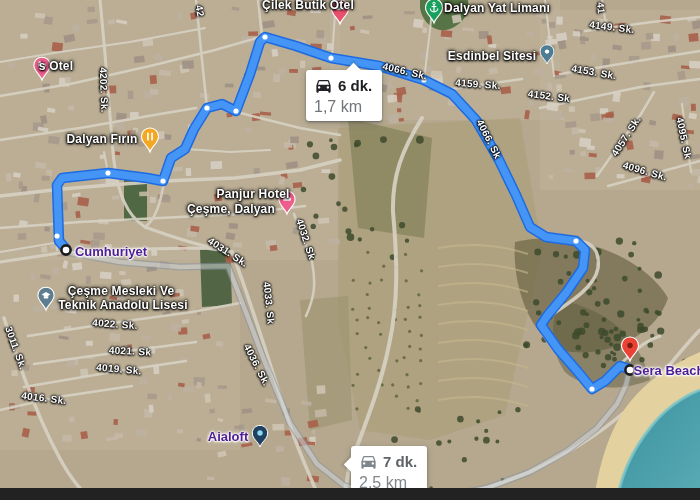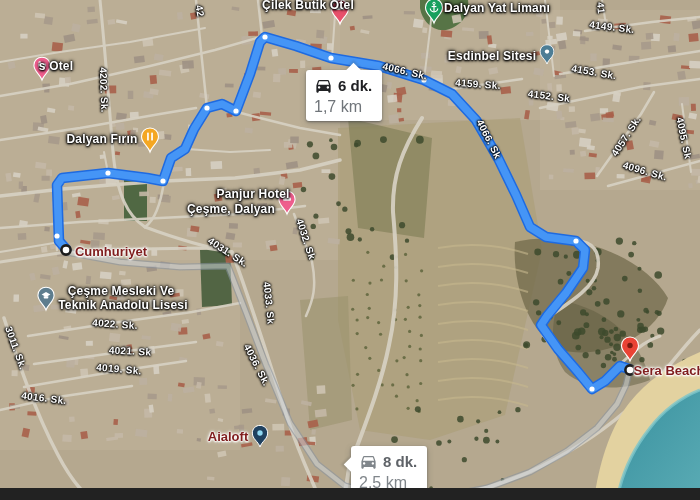--- a/index.html
+++ b/index.html
@@ -5,21 +5,21 @@
   html,body{margin:0;padding:0;background:#222;}
   #app{position:relative;width:700px;height:488px;overflow:hidden;
        font-family:"Liberation Sans",sans-serif;background:#b5a88f;cursor:grab;}
   #gfx{position:absolute;left:0;top:0;z-index:1;}
   #labels{position:absolute;left:0;top:0;width:700px;height:500px;z-index:5;}
   .map-label{position:absolute;white-space:nowrap;font-weight:700;}
   .map-label.street{font-size:10px;color:#fff;letter-spacing:.3px;
      text-shadow:0 0 2px #000,0 0 2px #000,0 0 3px #000,0 1px 2px #000;}
   .map-label.poi{font-size:12px;color:#fff;letter-spacing:.2px;
      text-shadow:0 0 2px #000,0 0 3px #000,0 1px 2px rgba(0,0,0,.95),0 0 4px #000;}
-  .map-label.place{font-size:13px;color:#7f1d1d;
+  .map-label.place{font-size:13px;color:#4c1d95;
      text-shadow:0 0 2px #fff,0 0 2px #fff,0 0 3px #fff,0 1px 2px #fff,0 0 4px #fff;}
   .info-box{position:absolute;z-index:10;background:#ffffff;border-radius:3px;
      box-shadow:0 1px 2px rgba(60,64,67,.5),0 2px 6px rgba(60,64,67,.3);
      padding:6px 10px 6px 8px;line-height:1;}
   .ib-row{display:flex;align-items:center;gap:5px;}
   .ib-time{font-size:15px;font-weight:700;color:#202124;white-space:nowrap;}
   .ib-dist{font-size:16px;color:#70757a;margin-top:4px;white-space:nowrap;}
   .car{width:19px;height:19px;fill:#202124;flex:0 0 auto;}
   .info-box.alt .ib-time{color:#5f6368;}
   .info-box.alt .ib-dist{color:#80868b;}
@@ -794,17 +794,17 @@
     </div>
     <div class="ib-dist">1,7 km</div>
   </div>
 
   <div class="info-box alt" id="box-alt">
     <div class="caret"></div>
     <div class="ib-row">
       <svg class="car" viewBox="0 0 24 24">
         <path d="M18.92 6.01C18.72 5.42 18.16 5 17.5 5h-11c-.66 0-1.21.42-1.42 1.01L3 12v8c0 .55.45 1 1 1h1c.55 0 1-.45 1-1v-1h12v1c0 .55.45 1 1 1h1c.55 0 1-.45 1-1v-8l-2.08-5.99zM6.5 16c-.83 0-1.5-.67-1.5-1.5S5.67 13 6.5 13s1.5.67 1.5 1.5S7.33 16 6.5 16zm11 0c-.83 0-1.5-.67-1.5-1.5s.67-1.5 1.5-1.5 1.5.67 1.5 1.5-.67 1.5-1.5 1.5zM5 11l1.5-4.5h11L19 11H5z"></path>
       </svg>
-      <span class="ib-time">8 dk.</span>
+      <span class="ib-time">7 dk.</span>
     </div>
     <div class="ib-dist">2,5 km</div>
   </div>
 </div>
 
 </body></html>

